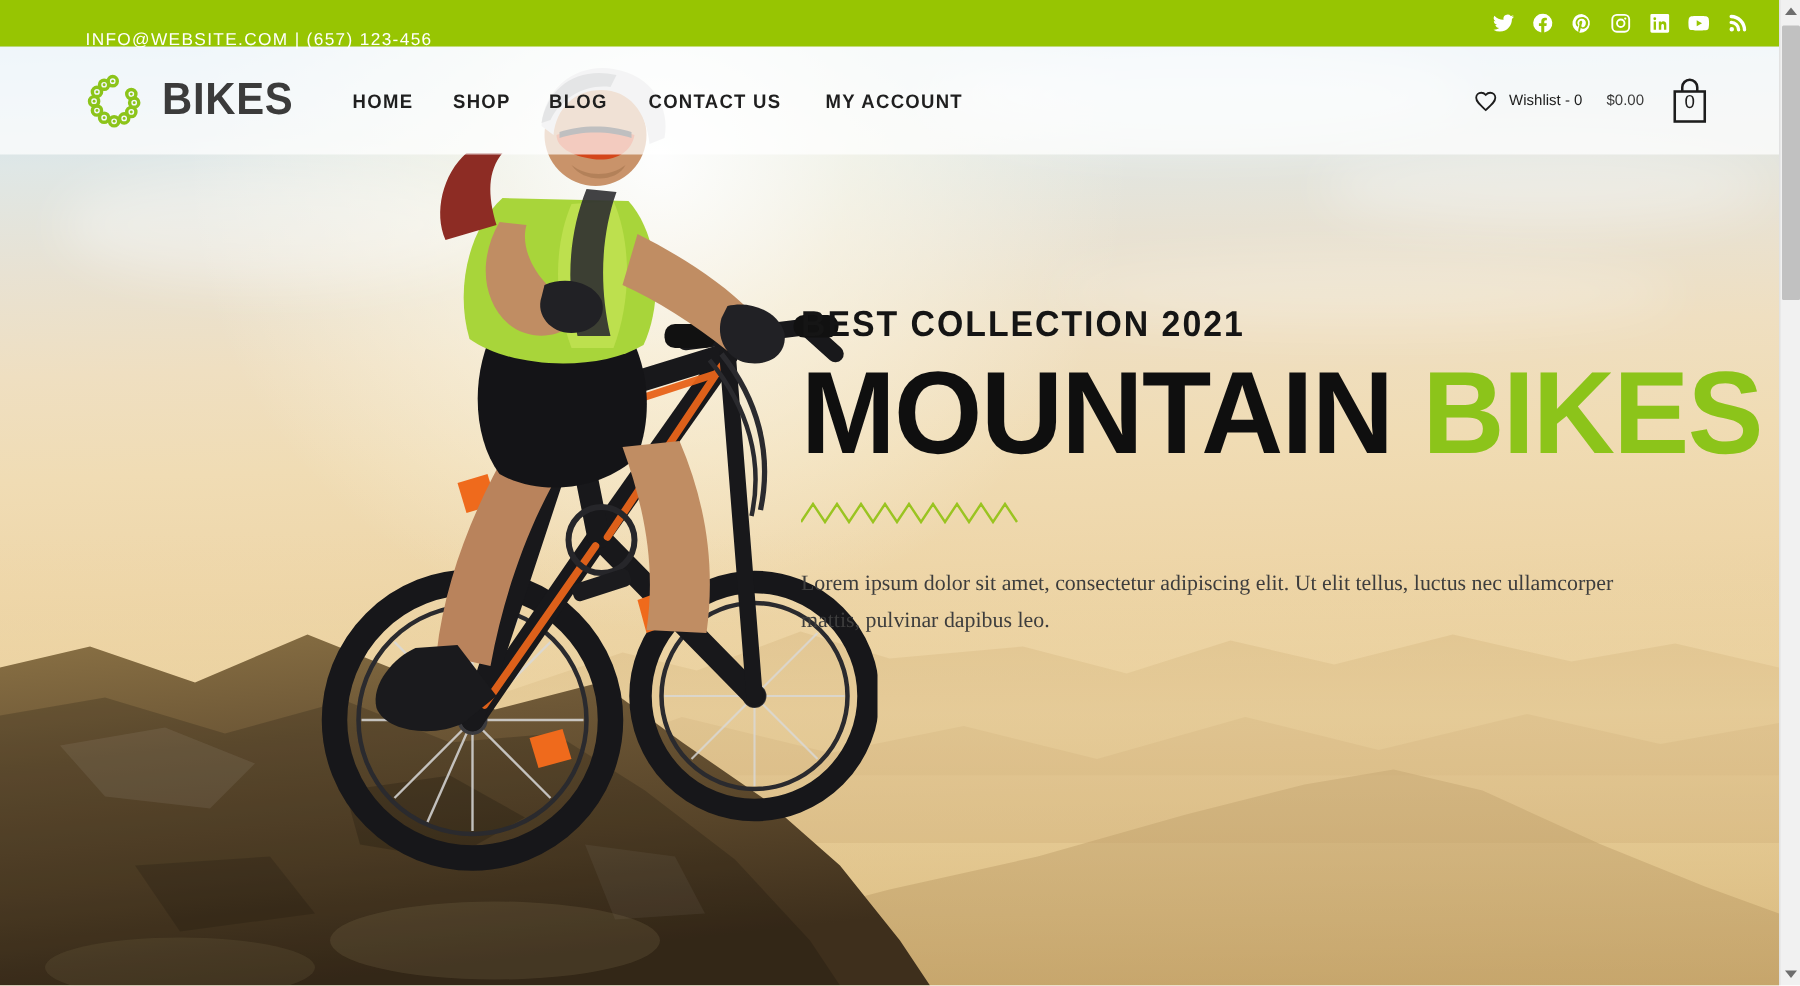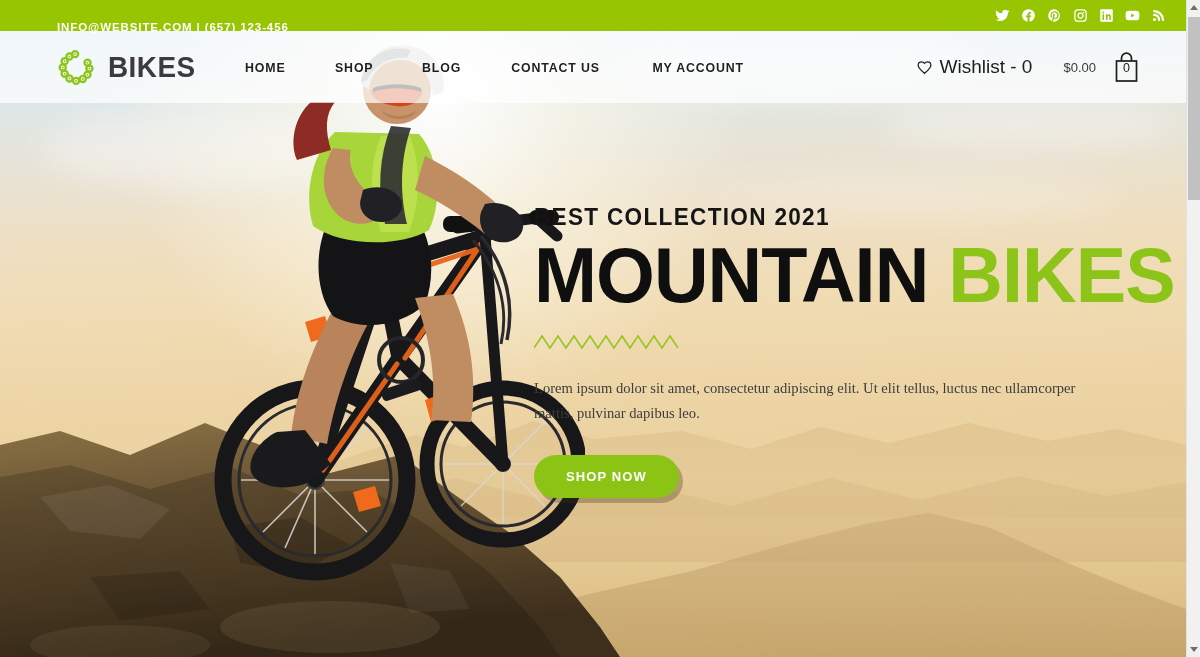--- a/index.html
+++ b/index.html
@@ -18,21 +18,21 @@
   #topbar {
     position:absolute; top:0; left:0; right:0; height:31px;
     background:#97c502;
     display:flex; align-items:center;
     z-index:40;
   }
   #topbar-contact {
     margin-left:57px;
     color:#ffffff;
     font-size:11.5px;
-    font-weight:bold;
+    font-weight:normal;
     letter-spacing:.9px;
     margin-top:23px;
   }
   #social {
     margin-left:auto; margin-right:20px;
     display:flex; align-items:center; gap:10px;
   }
   #social .sic {
     width:16px; height:16px;
     display:flex; align-items:center; justify-content:center;
@@ -92,32 +92,32 @@
     z-index:30;
   }
   #logo { display:flex; align-items:center; margin-left:57px; gap:9px; text-decoration:none; }
   #logo-mark { width:42px; height:42px; display:block; }
   #logo-text {
     font-size:30px; font-weight:bold; color:#3b3b3b;
     letter-spacing:.5px;
     font-family:"Liberation Sans Narrow","Liberation Sans", sans-serif;
     transform:scaleX(.93); transform-origin:left center;
   }
-  #nav { display:flex; align-items:center; margin-left:42px; gap:47px; }
+  #nav { display:flex; align-items:center; margin-left:32px; gap:24px; }
   #nav a {
     font-size:13px; font-weight:bold; color:#1f1f1f;
     letter-spacing:.9px; text-decoration:none; white-space:nowrap;
     font-family:"Liberation Sans Narrow","Liberation Sans", sans-serif;
     transform:scaleX(.95);
   }
   #header-right { margin-left:auto; margin-right:45px; display:flex; align-items:center; gap:11px; }
   #wishlist { display:flex; align-items:center; gap:7px; text-decoration:none; }
   #wishlist .heart svg { width:17px; height:17px; display:block; }
-  #wishlist-label { font-size:19px; color:#1d1d1d; white-space:nowrap; }
-  #cart-total { font-size:13px; color:#3a3a3a; white-space:nowrap; margin-left:20px; }
+  #wishlist-label { font-size:10px; color:#1d1d1d; white-space:nowrap; }
+  #cart-total { font-size:10px; color:#3a3a3a; white-space:nowrap; margin-left:5px; }
   #cart-bag { position:relative; width:29px; height:31px; margin-left:5px; }
   #cart-count {
     position:absolute; left:0; right:0; top:9px;
     text-align:center; font-size:12.5px; color:#1d1d1d;
   }
 
   
   #hero-content {
     position:absolute; left:534px; top:205px; width:600px;
     z-index:20;
@@ -420,21 +420,20 @@
     </div>
   </div>
 
   <div id="hero-content">
     <div id="eyebrow">BEST COLLECTION 2021</div>
     <h1 id="headline"><span>MOUNTAIN</span> <span class="accent">BIKES</span></h1>
     <svg id="zigzag" viewBox="0 0 145 16" preserveAspectRatio="none">
       <polyline points="0,14 8,2 16,14 24,2 32,14 40,2 48,14 56,2 64,14 72,2 80,14 88,2 96,14 104,2 112,14 120,2 128,14 136,2 144,14" fill="none" stroke="#9ac421" stroke-width="1.6"></polyline>
     </svg>
     <p id="lede">Lorem ipsum dolor sit amet, consectetur adipiscing elit. Ut elit tellus, luctus nec ullamcorper mattis, pulvinar dapibus leo.</p>
-    <button id="shop-now">SHOP NOW</button>
   </div>
 
 </div>
 
 <div id="scrollbar">
   <div class="sb-btn up">
       <i></i>
     </div>
   <div id="sb-thumb"></div>
   <div class="sb-btn down">

